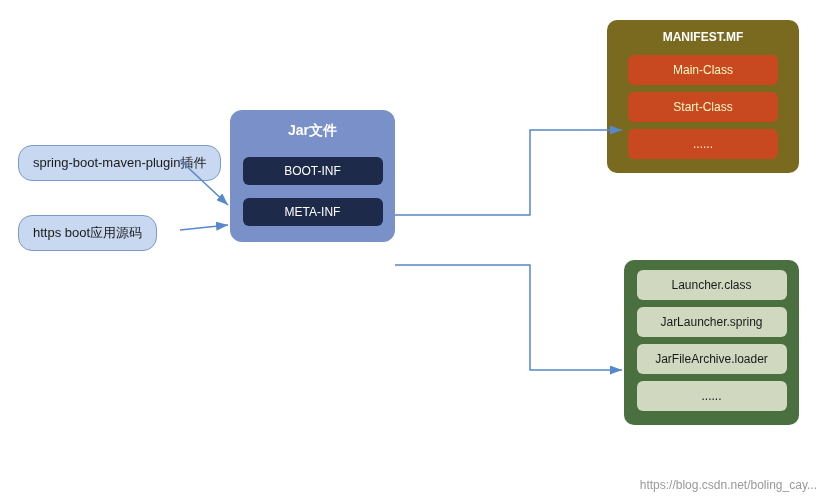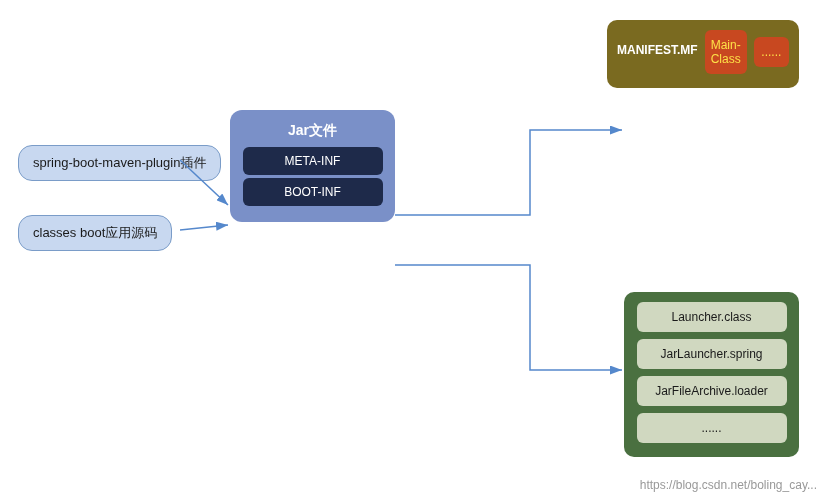--- a/index.html
+++ b/index.html
@@ -45,21 +45,21 @@
       position: absolute;
       left: 230px;
       top: 110px;
       width: 165px;
       background: #7a90c8;
       border-radius: 12px;
       padding: 12px 10px 16px;
       display: flex;
       flex-direction: column;
       align-items: center;
-      gap: 3px;
+      gap: 13px;
     }
 
     .jar-title {
       color: #ffffff;
       font-size: 14px;
       font-weight: bold;
       margin-bottom: 4px;
     }
 
     .jar-item {
@@ -75,56 +75,55 @@
     
     .manifest-box {
       position: absolute;
       right: 30px;
       top: 20px;
       width: 192px;
       background: #7a6a20;
       border-radius: 10px;
       padding: 10px 10px 14px;
       display: flex;
-      flex-direction: row;
+      flex-direction: column;
       align-items: center;
       gap: 7px;
     }
 
     .manifest-title {
       color: #ffffff;
       font-size: 12px;
       font-weight: bold;
       margin-bottom: 4px;
     }
 
     .manifest-item {
       width: 150px;
       background: #c84820;
       border-radius: 6px;
-      color: #fde047;
+      color: #fef9c3;
       font-size: 12px;
       text-align: center;
       padding: 8px 6px;
     }
 
     
     .launcher-box {
       position: absolute;
       right: 30px;
       top: 260px;
       width: 175px;
       background: #4a7040;
       border-radius: 10px;
       padding: 10px 10px 14px;
       display: flex;
       flex-direction: column;
       align-items: center;
       gap: 7px;
-      margin-top: 32px;
     }
 
     .launcher-item {
       width: 150px;
       background: #d0d8c0;
       border-radius: 6px;
       color: #1a1a1a;
       font-size: 12px;
       text-align: center;
       padding: 8px 6px;
@@ -151,32 +150,33 @@
   </style>
 </head>
 <body>
 
 <div class="diagram-container">
 
   <div class="left-box left-box-1">
     <span>spring-boot-maven-plugin插件</span>
   </div>
   <div class="left-box left-box-2">
-    <span>classes boot应用源码</span>
+    <span>https boot应用源码</span>
   </div>
 
   <div class="jar-box">
     <div class="jar-title">Jar文件</div>
+    <div class="jar-item">BOOT-INF</div>
     <div class="jar-item">META-INF</div>
-    <div class="jar-item">BOOT-INF</div>
   </div>
 
   <div class="manifest-box">
     <div class="manifest-title">MANIFEST.MF</div>
     <div class="manifest-item">Main-Class</div>
+    <div class="manifest-item">Start-Class</div>
     <div class="manifest-item">......</div>
   </div>
 
   <div class="launcher-box">
     <div class="launcher-item">Launcher.class</div>
     <div class="launcher-item">JarLauncher.spring</div>
     <div class="launcher-item">JarFileArchive.loader</div>
     <div class="launcher-item">......</div>
   </div>
 

